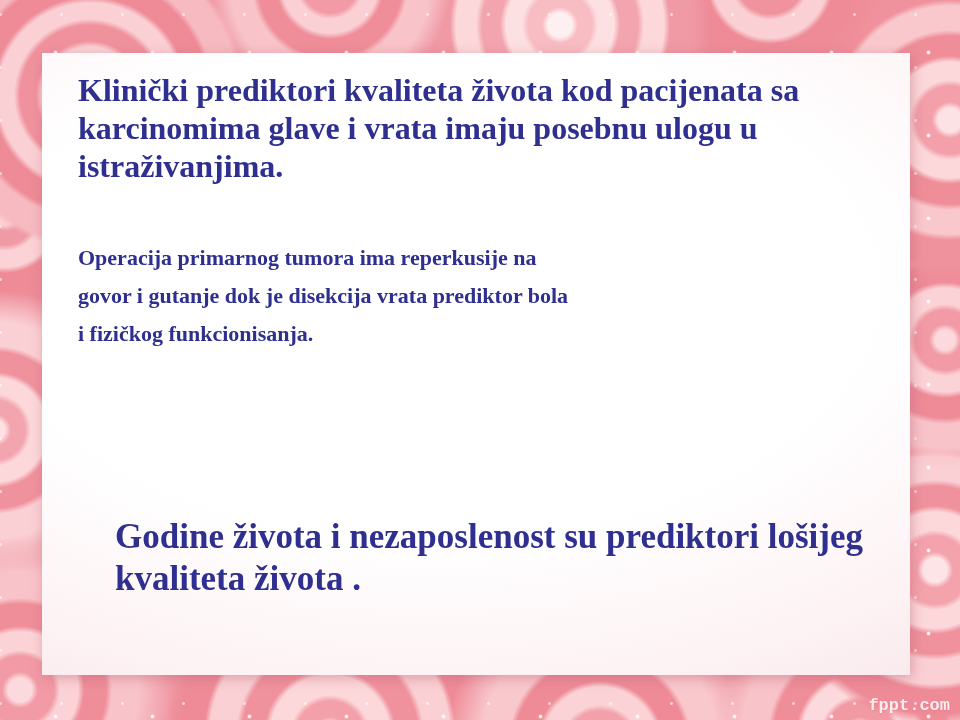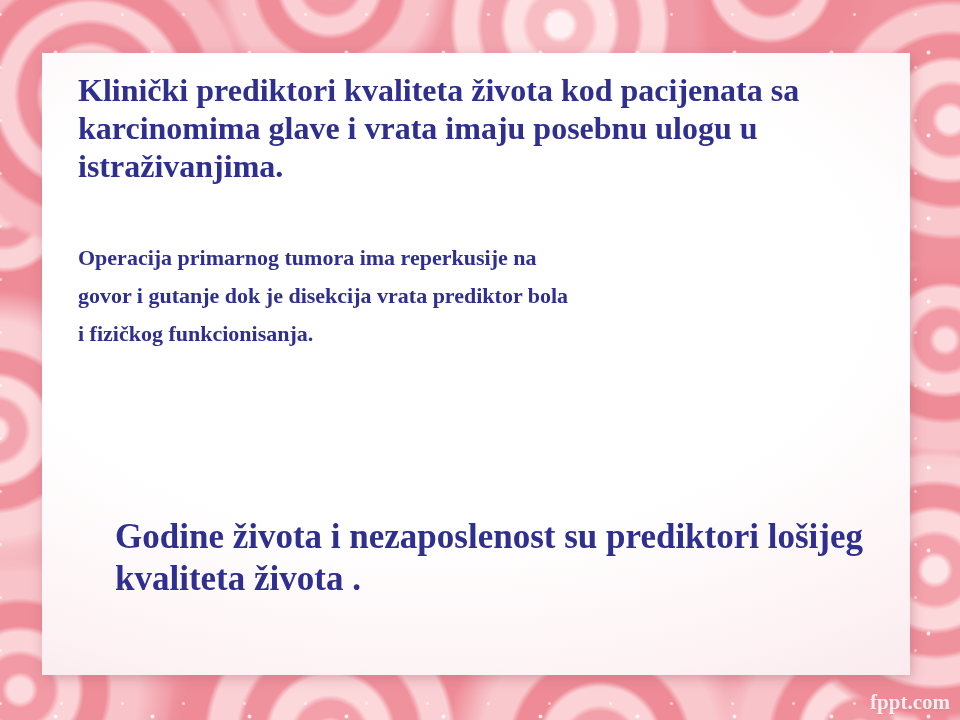--- a/index.html
+++ b/index.html
@@ -60,23 +60,23 @@
     color: #2e2f8f;
   }
   .p1 { left: 36px; top: 18px;  font-size: 32px; line-height: 38px; }
   .p2 { left: 36px; top: 186px; font-size: 22px; line-height: 38px; }
   .p3 { left: 36px; top: 351px; font-size: 32px; line-height: 38px; }
   .p4 { left: 43px; top: 463px; font-size: 35px; line-height: 42px; margin-left: 30px; }
   .watermark {
     position: absolute;
     right: 10px;
     bottom: 5px;
-    font-family: Liberation Serif, serif;
+    font-family: Liberation Mono, monospace;
     font-weight: bold;
-    font-size: 21px;
+    font-size: 17px;
     color: rgba(255,255,255,0.85);
     text-shadow: 0 1px 2px rgba(210,110,125,0.35);
   }
 </style>
 </head>
 <body>
 
 <div class="stage">
   <div class="sparkles"></div>
 

